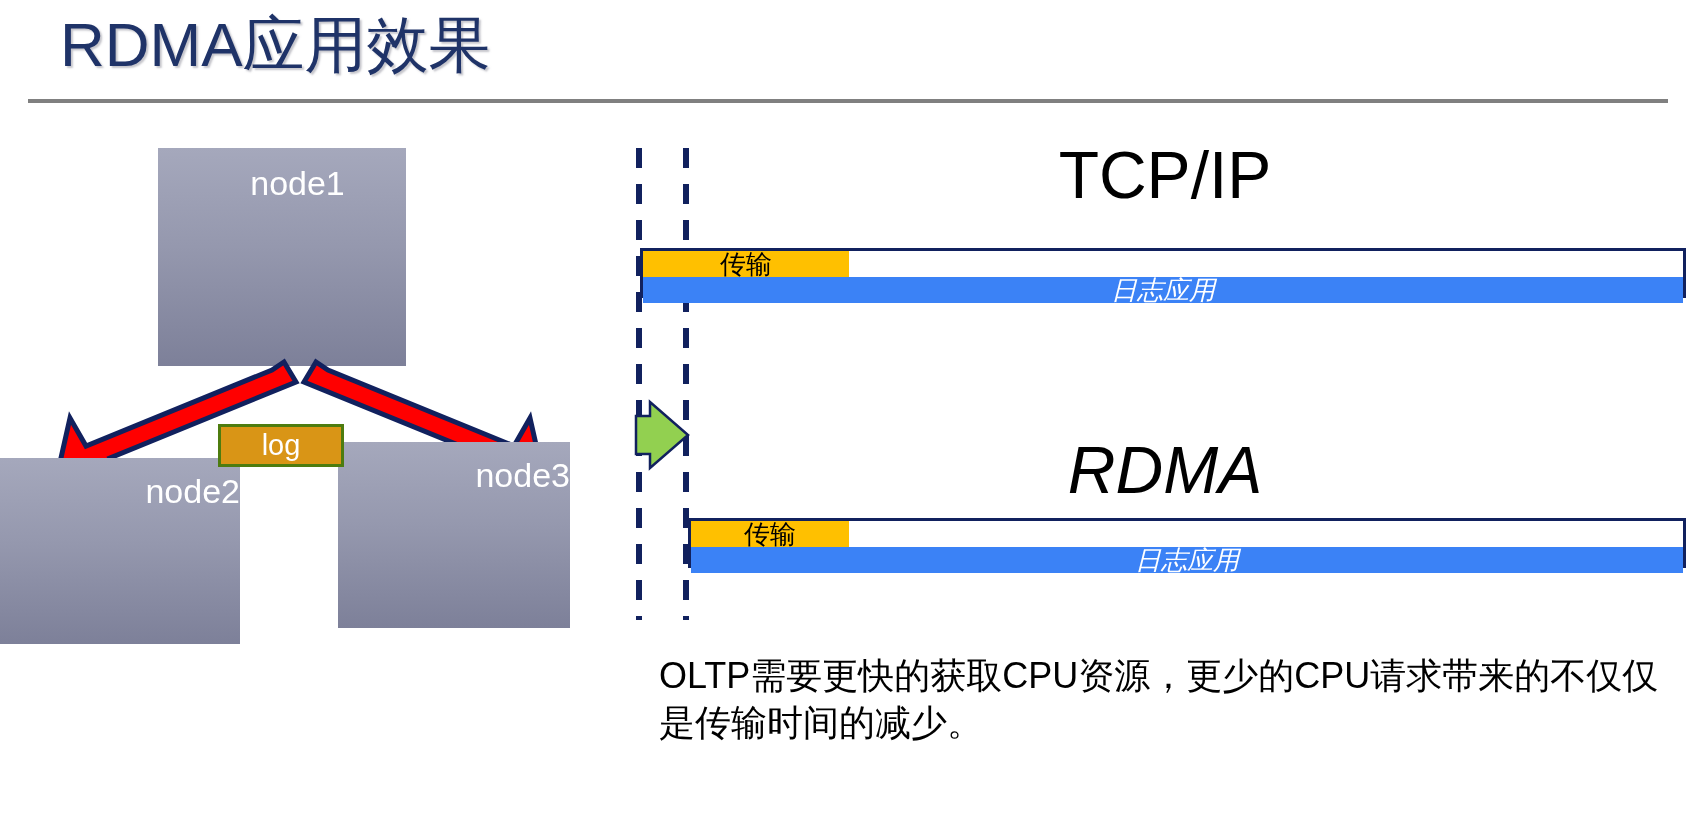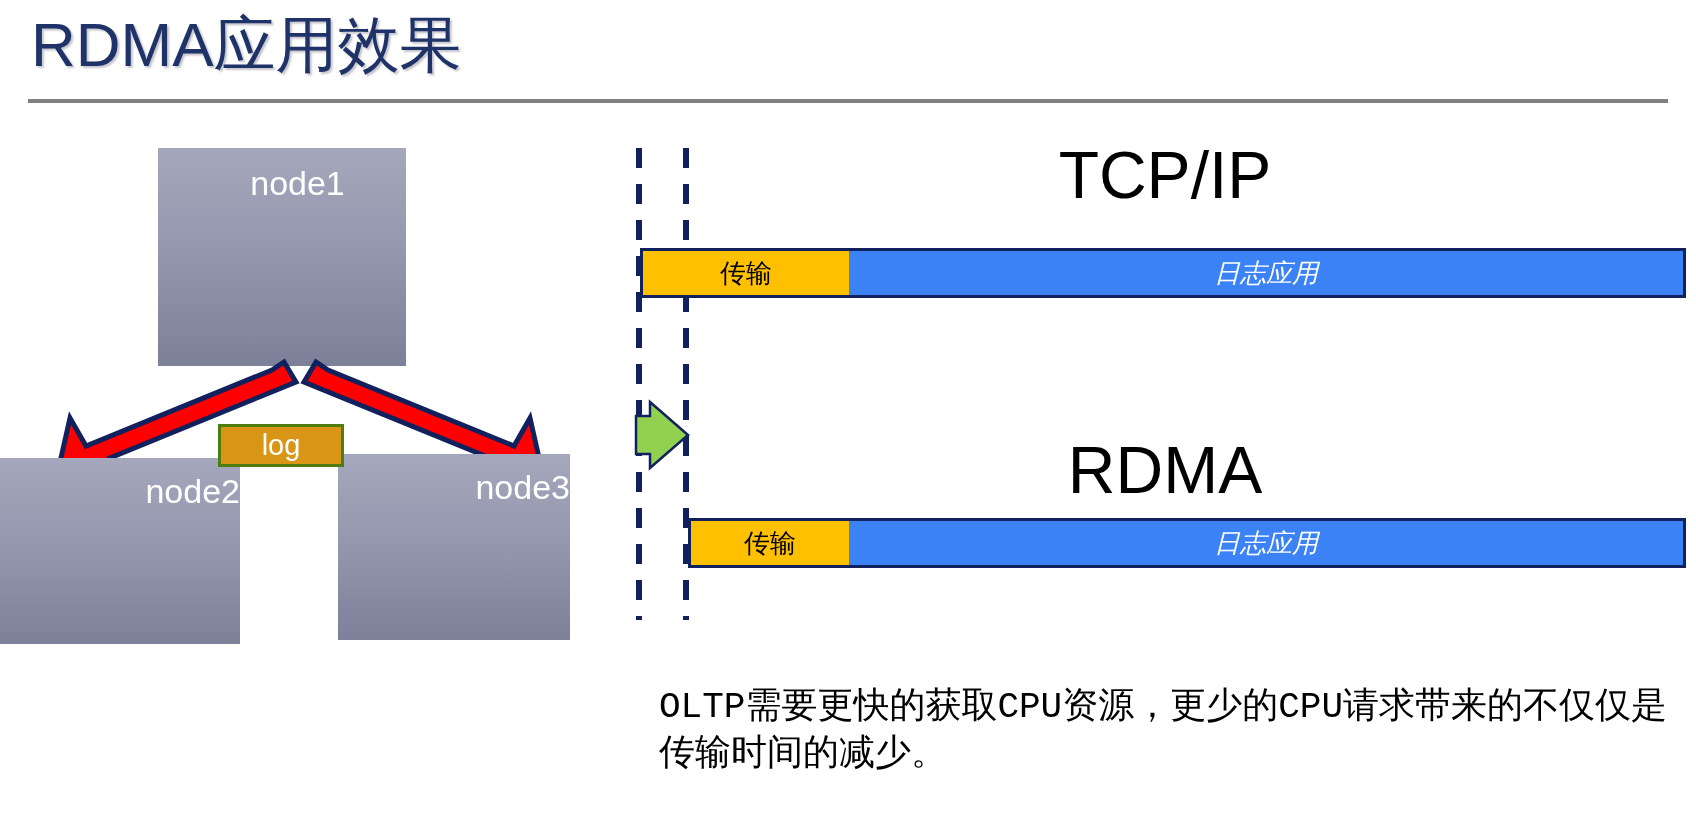--- a/index.html
+++ b/index.html
@@ -12,21 +12,21 @@
     height: 826px;
     position: relative;
     overflow: hidden;
     font-family: "Liberation Sans", "DejaVu Sans", sans-serif;
     -webkit-font-smoothing: antialiased;
   }
 
   
   #slide-title {
     position: absolute;
-    left: 31px;
+    left: 60px;
     top: 6px;
     font-size: 62px;
     line-height: 78px;
     font-weight: 400;
     color: #1F3368;
     letter-spacing: 0px;
     text-shadow: 2px 2px 2px rgba(150,150,160,0.55);
     white-space: nowrap;
   }
   #title-rule {
@@ -56,21 +56,21 @@
   #node1-box .node-label { top: 18px; }
 
   #node2-box {
     left: 0px;
     top: 458px;
     width: 240px;
     height: 186px;
   }
   #node3-box {
     left: 338px;
-    top: 454px;
+    top: 442px;
     width: 232px;
     height: 186px;
   }
   #node2-box .node-label, #node3-box .node-label { top: 16px; text-align: right; }
 
   .node-label {
     position: absolute;
     left: 0;
     right: 0;
     text-align: center;
@@ -119,28 +119,29 @@
   .proto-heading {
     position: absolute;
     font-size: 66px;
     line-height: 60px;
     color: #000000;
     text-align: center;
     width: 1010px;
     left: 660px;
   }
   #tcpip-heading { top: 145px; }
-  #rdma-heading  { top: 440px; }
+  #rdma-heading  { top: 440px; font-style: italic; }
 
   .bar {
     position: absolute;
     display: flex;
     height: 50px;
     border: 3px solid #11215E;
     box-sizing: border-box;
+    flex-direction: column;
   }
   #tcpip-bar { left: 640px; top: 248px; width: 1046px; }
   #rdma-bar  { left: 688px; top: 518px; width: 998px; }
 
   .bar-seg {
     display: flex;
     align-items: center;
     justify-content: center;
     font-size: 26px;
     line-height: 1;
@@ -165,26 +166,25 @@
     left: 630px;
     top: 398px;
     width: 68px;
     height: 74px;
   }
 
   
   #caption {
     position: absolute;
     left: 659px;
-    top: 684px;
+    top: 652px;
     width: 1010px;
     font-size: 36px;
     line-height: 47px;
     color: #000000;
-    font-family: Liberation Mono, monospace;
   }
 </style>
 </head>
 <body>
 
 <div id="slide-title">RDMA应用效果</div>
 <div id="title-rule"></div>
 
 <div id="node1-box" class="node-box">
   <span class="node-label">node1</span>

